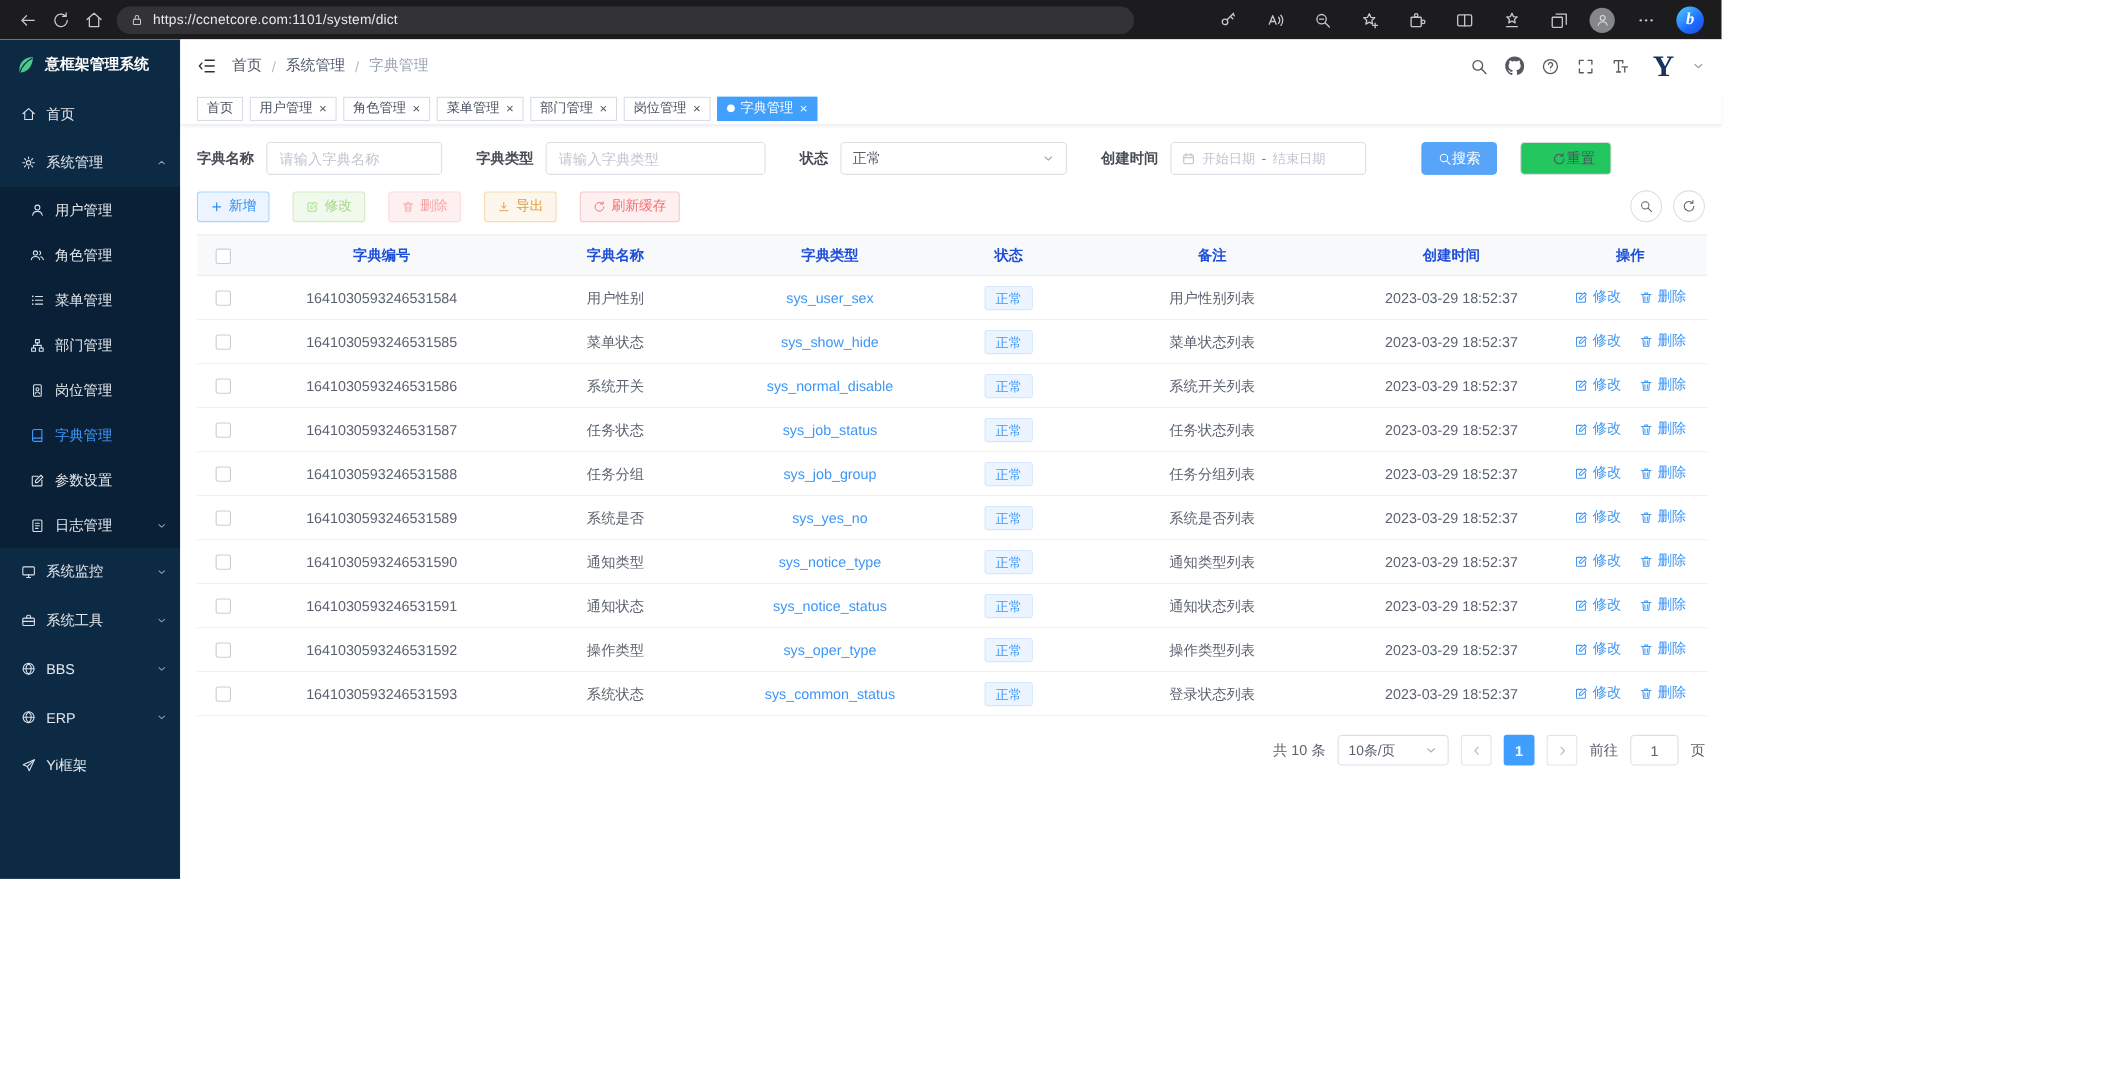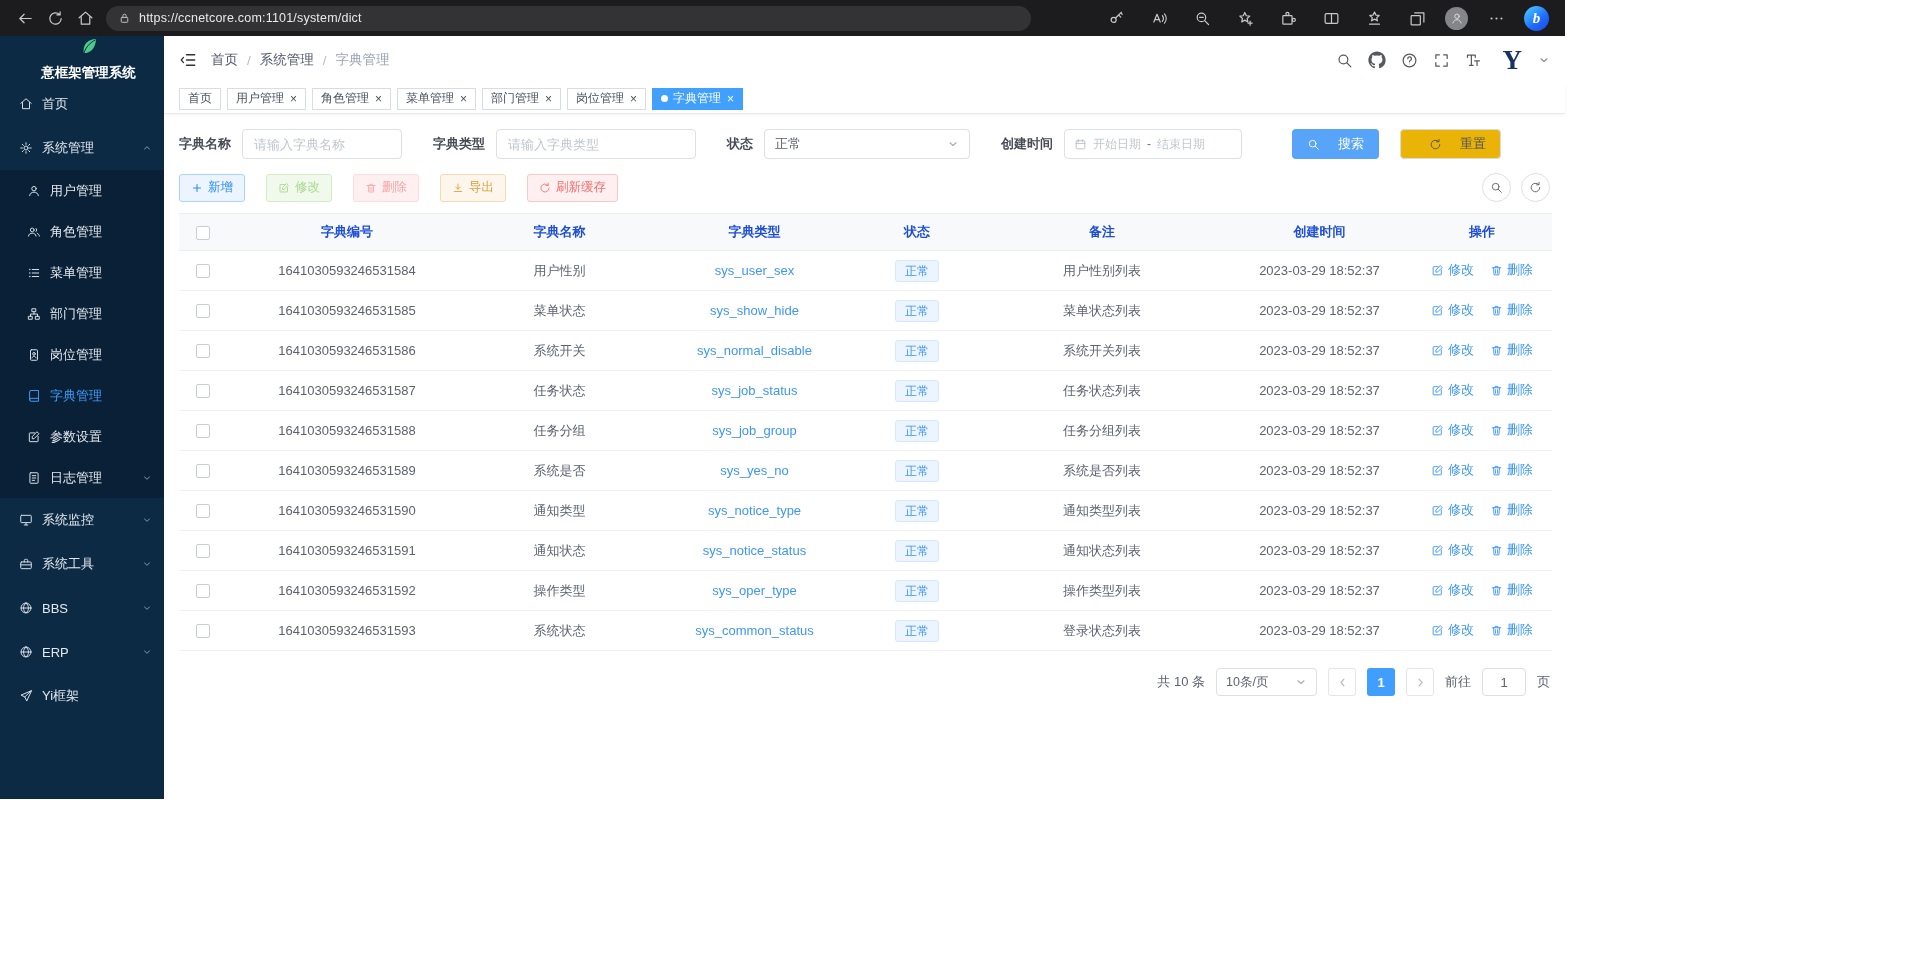--- a/index.html
+++ b/index.html
@@ -18,21 +18,21 @@
 .chrome{width:1565px;height:36px;background:#1c1c1e;display:flex;align-items:center;padding:16px 10px;}
 .cbtn{width:30px;height:28px;display:flex;align-items:center;justify-content:center;color:#c7c8cb;flex:0 0 auto;border-radius:4px;cursor:pointer;}
 .urlbar{width:925px;height:25px;margin-left:6px;background:#333336;border-radius:13px;display:flex;align-items:center;padding:0 12px;gap:8px;color:#c9cacd;cursor:text;}
 .urltext{font-size:12.5px;color:#e8e9ea;letter-spacing:.2px;white-space:nowrap;}
 .chrome-right{margin-left:auto;display:flex;align-items:center;gap:13px;padding-right:6px;color:#c7c8cb;}
 .avatar-sm{width:23px;height:23px;border-radius:50%;background:#85868a;display:flex;align-items:center;justify-content:center;color:#dcdde0;cursor:pointer;}
 .bing{width:25px;height:25px;border-radius:50%;background:linear-gradient(140deg,#4fd2ff 0%,#1f6bff 60%,#1b49d6 100%);color:#fff;display:flex;align-items:center;justify-content:center;font-size:15px;font-weight:700;font-style:italic;font-family:"Liberation Serif","DejaVu Serif",serif;cursor:pointer;}
 
 .page{width:1565px;height:763px;display:flex;background:#fff;}
 .sidebar{width:164px;flex:0 0 164px;background:#0d2a44;overflow:hidden;}
-.logo{height:46px;display:flex;align-items:center;gap:8px;padding-left:13px;color:#fff;font-size:13.5px;font-weight:bold;white-space:nowrap;flex-direction:column;}
+.logo{height:46px;display:flex;align-items:center;gap:8px;padding-left:13px;color:#fff;font-size:13.5px;font-weight:bold;white-space:nowrap;}
 .logo .ic{color:#4ec98c;}
 .menu-item{height:44px;display:flex;align-items:center;padding:0 12px 0 19px;color:#e3e8ee;font-size:13px;cursor:pointer;white-space:nowrap;}
 .menu-item .mi-icon{margin-right:9px;color:#d9e1ea;display:flex;}
 .menu-item .mi-arrow{margin-left:auto;color:#8ba0b5;display:flex;}
 .submenu{background:#0a2036;}
 .submenu .menu-item{height:41px;padding-left:27px;}
 .menu-item.active{color:#3f9bfc;}
 .menu-item.active .mi-icon{color:#3f9bfc;}
 .main{flex:1;display:flex;flex-direction:column;background:#fff;min-width:0;}
 
@@ -60,23 +60,23 @@
 .f-label{font-size:13px;font-weight:700;color:#474c54;margin-right:11px;white-space:nowrap;}
 input.f-input{height:30px;border:1px solid #dcdfe6;border-radius:4px;padding:0 11px;font-size:13px;color:#606266;outline:none;}
 input.f-input::placeholder{color:#c0c6cf;}
 .f-name{width:160px;}
 .f-type{width:200px;}
 .select{width:206px;height:30px;border:1px solid #dcdfe6;border-radius:4px;display:flex;align-items:center;padding:0 10px;font-size:13px;color:#5a6068;cursor:pointer;background:#fff;}
 .sel-caret{margin-left:auto;color:#a8abb2;display:flex;}
 .daterange{width:178px;height:30px;border:1px solid #dcdfe6;border-radius:4px;display:flex;align-items:center;padding:0 9px;gap:6px;font-size:12px;color:#c0c6cf;background:#fff;cursor:pointer;white-space:nowrap;}
 .daterange .cal{color:#b9bec7;display:flex;}
 .daterange .dsep{color:#6b7077;}
-.btn{height:30px;border-radius:4px;display:inline-flex;align-items:center;gap:18px;font-size:13px;padding:0 14px;cursor:pointer;border:1px solid transparent;white-space:nowrap;}
+.btn{height:30px;border-radius:4px;display:inline-flex;align-items:center;gap:0;font-size:13px;padding:0 14px;cursor:pointer;border:1px solid transparent;white-space:nowrap;}
 .btn-search{background:#57a4f9;color:#fff;margin-left:10px;}
-.btn-reset{background:#eab308;border-color:#d8dbe0;color:#4e545b;margin-left:21px;padding-left:28px;}
+.btn-reset{background:#22c55e;border-color:#d8dbe0;color:#4e545b;margin-left:21px;padding-left:28px;}
 
 .toolbar{display:flex;align-items:center;margin-bottom:11px;}
 .tbtn{height:28px;border-radius:3px;display:inline-flex;align-items:center;gap:5px;font-size:12.5px;padding:0 11px;cursor:pointer;border:1px solid transparent;margin-right:21px;white-space:nowrap;}
 .tbtn-add{background:#ecf5ff;border-color:#a9d4ff;color:#2b8cf7;}
 .tbtn-edit{background:#f0f9eb;border-color:#d4ecc3;color:#a4d98a;cursor:not-allowed;}
 .tbtn-del{background:#fef0f0;border-color:#fcdcdc;color:#f5a6a6;cursor:not-allowed;}
 .tbtn-export{background:#fdf6ec;border-color:#f3ddb0;color:#df9f38;}
 .tbtn-cache{background:#fef0f0;border-color:#f9c9c9;color:#f56c6c;}
 .tool-right{margin-left:auto;display:flex;align-items:center;gap:10px;}
 .circ{width:29px;height:29px;border-radius:50%;border:1px solid #dcdfe6;display:flex;align-items:center;justify-content:center;color:#5d6167;cursor:pointer;background:#fff;}

